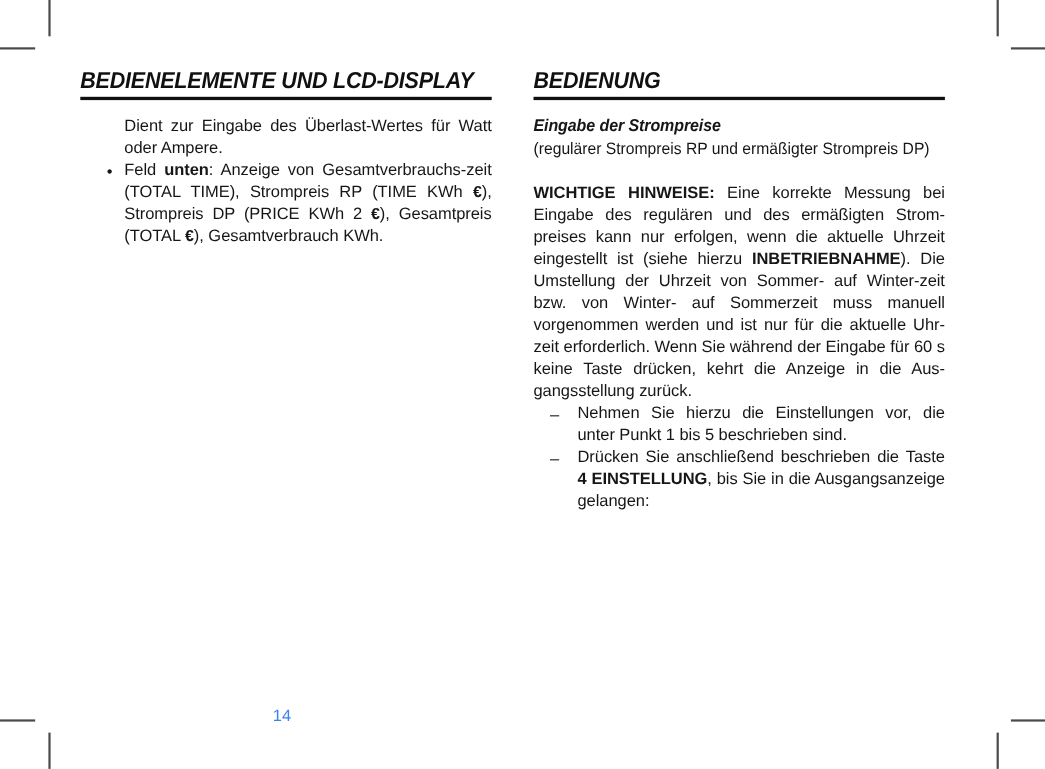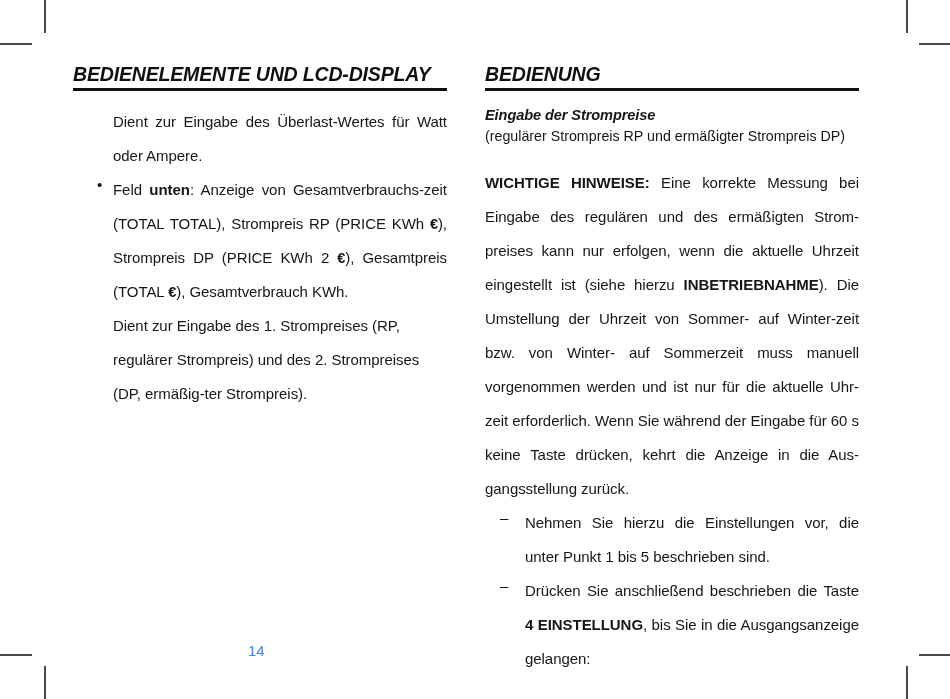--- a/index.html
+++ b/index.html
@@ -95,21 +95,21 @@
     line-height: 21px;
     margin: 0 0 20px 0;
     transform: scaleX(0.95);
     transform-origin: left center;
     white-space: nowrap;
   }
 
   
   .body {
     font-size: 15px;
-    line-height: 34px;
+    line-height: 20px;
     text-align: justify;
     text-justify: inter-word;
     margin: 0;
     letter-spacing: -0.05px;
     word-spacing: 0px;
     hyphens: manual;
   }
   .body.last-left { text-align: left; }
   .indent-block { margin-left: 40px; }
 
@@ -174,22 +174,21 @@
     <div class="column">
 
       <h1 class="section-head">BEDIENELEMENTE UND LCD-DISPLAY</h1>
       <div class="head-rule"></div>
 
       <p class="body indent-block">Dient zur Eingabe des Überlast-Wertes für Watt oder Ampere.</p>
 
       <div class="bullet-row">
         <div class="bullet-mark">•</div>
         <div class="bullet-body">
-          <p class="body"><span>Feld </span><b>unten</b><span>: Anzeige von Gesamtverbrauchs-zeit (TOTAL TOTAL), Strompreis RP (PRICE KWh </span><span class="euro">€</span><span>), Strompreis DP (PRICE KWh 2 </span><span class="euro">€</span><span>), Gesamtpreis (TOTAL </span><span class="euro">€</span><span>), Gesamtverbrauch KWh.</span></p>
-          <p class="body last-left">Dient zur Eingabe des 1. Strompreises (RP, regulärer Strompreis) und des 2. Strompreises (DP, ermäßig-ter Strompreis).</p>
+          <p class="body"><span>Feld </span><b>unten</b><span>: Anzeige von Gesamtverbrauchs-zeit (TOTAL TIME), Strompreis RP (TIME KWh </span><span class="euro">€</span><span>), Strompreis DP (PRICE KWh 2 </span><span class="euro">€</span><span>), Gesamtpreis (TOTAL </span><span class="euro">€</span><span>), Gesamtverbrauch KWh.</span></p>
         </div>
       </div>
 
     </div>
     <div class="folio folio-left">14</div>
   </div>
 
   <div class="page page-right">
     <div class="column">
 

